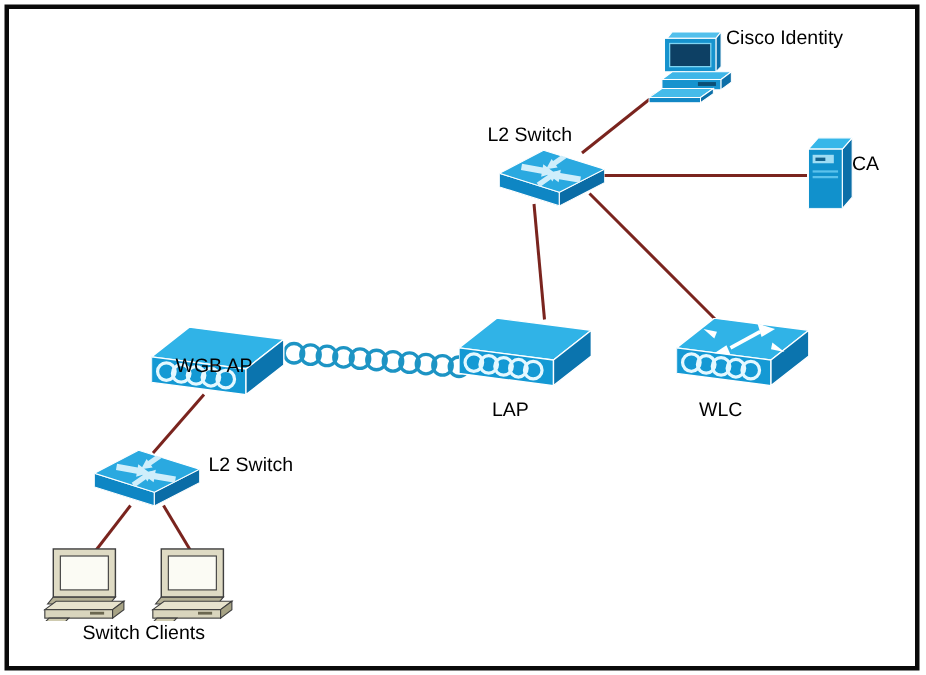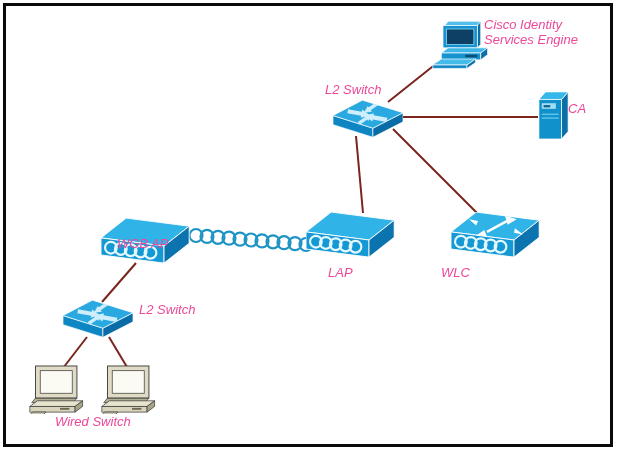--- a/index.html
+++ b/index.html
@@ -7,22 +7,22 @@
     position:relative;width:617px;height:450px;background:#fff;overflow:hidden;
     font-family:"Liberation Sans",sans-serif;
   }
   .frame{
     position:absolute;left:3px;top:3px;right:4px;bottom:3px;
     border:3px solid #0a0a0a;pointer-events:none;z-index:0;
   }
   .links{position:absolute;left:0;top:0;width:617px;height:450px;z-index:1;}
   .node{position:absolute;z-index:2;line-height:0;}
   .label{
-    position:absolute;z-index:3;font-size:13px;color:#ec4899;
-    white-space:nowrap;line-height:15px;font-style:italic;
+    position:absolute;z-index:3;font-size:13px;color:#000000;
+    white-space:nowrap;line-height:15px;
   }
 </style>
 </head>
 <body>
 
 <div class="canvas">
   <div class="frame"></div>
 
   <svg class="links" viewBox="0 0 617 450">
     <g stroke="#7A241E" stroke-width="2">
@@ -60,21 +60,20 @@
       <rect x="12" y="38" width="46" height="8" fill="#1693CE" stroke="#fff" stroke-width="0.8"></rect>
       <polygon points="58,38 66,32 66,40 58,46" fill="#0C6FA8" stroke="#fff" stroke-width="0.8"></polygon>
       <rect x="40" y="40" width="14" height="3" fill="#0A4E74"></rect>
       <polygon points="2,52 42,52 52,45 12,45" fill="#45BBEA" stroke="#fff" stroke-width="0.8"></polygon>
       <polygon points="2,52 42,52 42,56 2,56" fill="#1287C5" stroke="#fff" stroke-width="0.8"></polygon>
       <polygon points="42,52 52,45 52,49 42,56" fill="#0C6FA8" stroke="#fff" stroke-width="0.8"></polygon>
     </svg>
   </div>
   <div class="label" style="left:484px;top:17px;">
     <div>Cisco Identity</div>
-    <div>Services Engine</div>
   </div>
 
   <div class="node" style="left:333px;top:98px;">
     <svg width="70" height="40" viewBox="0 0 100 57">
       <defs>
           <clipPath id="clipTopA">
             <polygon points="0,25 42,3 100,21 57,43"></polygon>
           </clipPath>
         </defs>
       <polygon points="0,25 57,43 57,56 0,38" fill="#0E86C4" stroke="#fff" stroke-width="1"></polygon>
@@ -149,21 +148,21 @@
       </g>
       <g stroke="#E4F8FF" stroke-width="2.4" fill="none">
         <circle cx="11" cy="32.9" r="6.5"></circle>
           <circle cx="22" cy="34.3" r="6.5"></circle>
         <circle cx="33" cy="35.7" r="6.5"></circle>
           <circle cx="44" cy="37.1" r="6.5"></circle>
         <circle cx="55" cy="38.5" r="6.5"></circle>
       </g>
     </svg>
   </div>
-  <div class="label" style="left:441px;top:265px;">WLC</div>
+  <div class="label" style="left:466px;top:265px;">WLC</div>
 
   <div class="node" style="left:63px;top:298px;">
     <svg width="70" height="40" viewBox="0 0 100 57">
       <defs>
           <clipPath id="clipTopB">
             <polygon points="0,25 42,3 100,21 57,43"></polygon>
           </clipPath>
         </defs>
       <polygon points="0,25 57,43 57,56 0,38" fill="#0E86C4" stroke="#fff" stroke-width="1"></polygon>
       <polygon points="57,43 100,21 100,34 57,56" fill="#0A6CA6" stroke="#fff" stroke-width="1"></polygon>
@@ -196,15 +195,15 @@
       <polygon points="8,35 52,35 48,40 4,40" fill="#B4B095" stroke="#3F3F3F" stroke-width="0.8"></polygon>
       <rect x="8" y="1" width="44" height="34" fill="#DFDBC4" stroke="#3F3F3F" stroke-width="1"></rect>
       <rect x="13" y="6" width="34" height="24" fill="#FBFBF4" stroke="#3F3F3F" stroke-width="0.8"></rect>
       <polygon points="2,44 50,44 58,38 10,38" fill="#E7E3CD" stroke="#3F3F3F" stroke-width="0.8"></polygon>
       <rect x="2" y="44" width="48" height="6" fill="#D9D5BD" stroke="#3F3F3F" stroke-width="0.8"></rect>
       <polygon points="50,44 58,38 58,44 50,50" fill="#A7A385" stroke="#3F3F3F" stroke-width="0.8"></polygon>
       <rect x="34" y="45.5" width="10" height="2" fill="#6B6750"></rect>
       <polygon points="0,55 14,55 19,50 5,50" fill="#CFCBB0" stroke="#3F3F3F" stroke-width="0.8"></polygon>
     </svg>
   </div>
-  <div class="label" style="left:55px;top:414px;">Wired Switch</div>
+  <div class="label" style="left:55px;top:414px;">Switch Clients</div>
 
 </div>
 
 </body></html>

